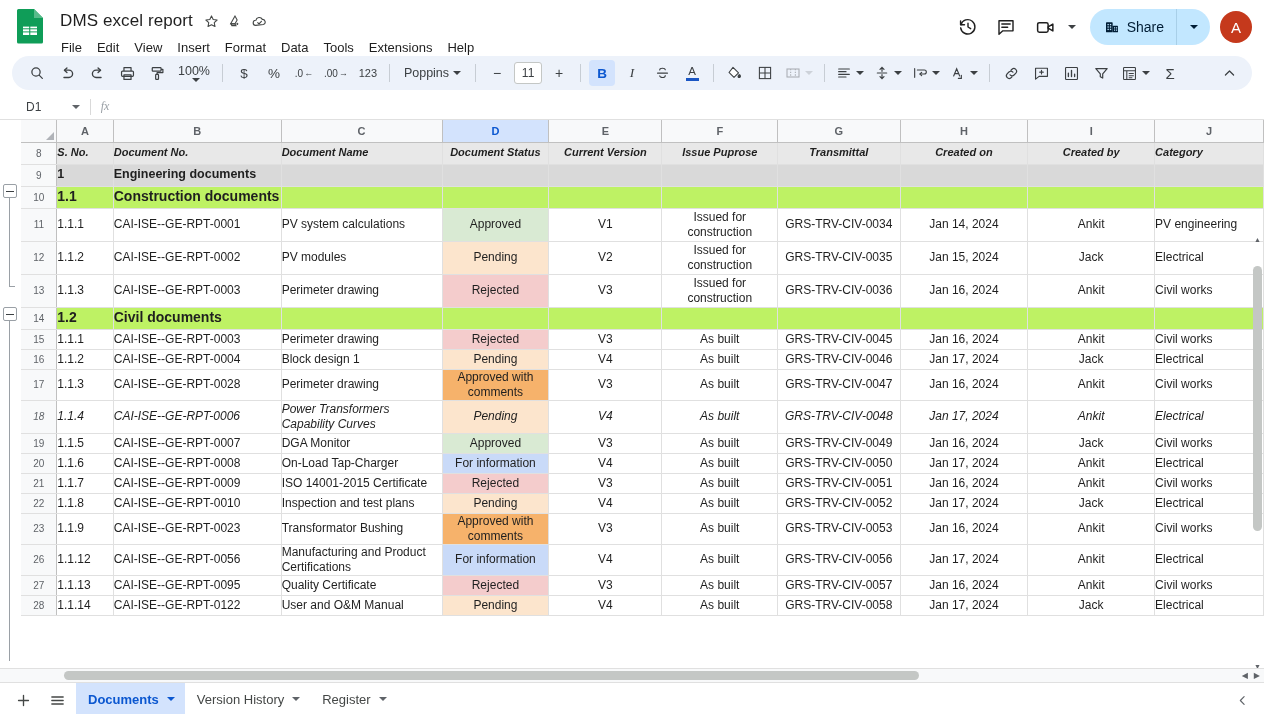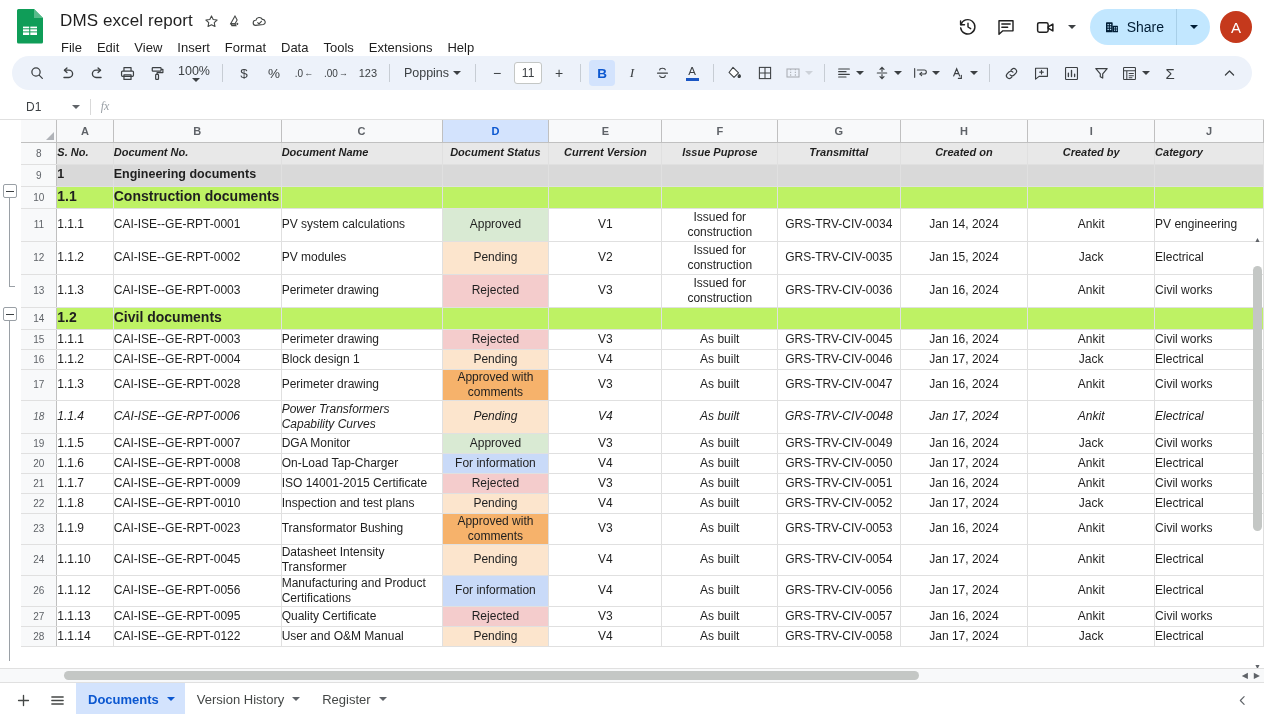--- a/index.html
+++ b/index.html
@@ -847,34 +847,20 @@
           <td class="cell c-center" style="background: rgb(246, 178, 107);">Approved with comments</td>
           <td class="cell c-center">V3</td>
           <td class="cell c-center">As built</td>
           <td class="cell c-center">GRS-TRV-CIV-0053</td>
           <td class="cell c-center">Jan 16, 2024</td>
           <td class="cell c-center">Ankit</td>
           <td class="cell c-right">Civil works</td>
         </tr>
         <tr style="height: 27px;">
           <td class="gut"></td>
-          <td class="rowhdr">24</td>
-          <td class="cell c-left">1.1.10</td>
-          <td class="cell c-left">CAI-ISE--GE-RPT-0045</td>
-          <td class="cell c-left">Datasheet Intensity Transformer</td>
-          <td class="cell c-center" style="background: rgb(252, 229, 205);">Pending</td>
-          <td class="cell c-center">V4</td>
-          <td class="cell c-center">As built</td>
-          <td class="cell c-center">GRS-TRV-CIV-0054</td>
-          <td class="cell c-center">Jan 17, 2024</td>
-          <td class="cell c-center">Ankit</td>
-          <td class="cell c-right">Electrical</td>
-        </tr>
-        <tr style="height: 27px;">
-          <td class="gut"></td>
           <td class="rowhdr">26</td>
           <td class="cell c-left">1.1.12</td>
           <td class="cell c-left">CAI-ISE--GE-RPT-0056</td>
           <td class="cell c-left">Manufacturing and Product Certifications</td>
           <td class="cell c-center" style="background: rgb(201, 218, 248);">For information</td>
           <td class="cell c-center">V4</td>
           <td class="cell c-center">As built</td>
           <td class="cell c-center">GRS-TRV-CIV-0056</td>
           <td class="cell c-center">Jan 17, 2024</td>
           <td class="cell c-center">Ankit</td>

